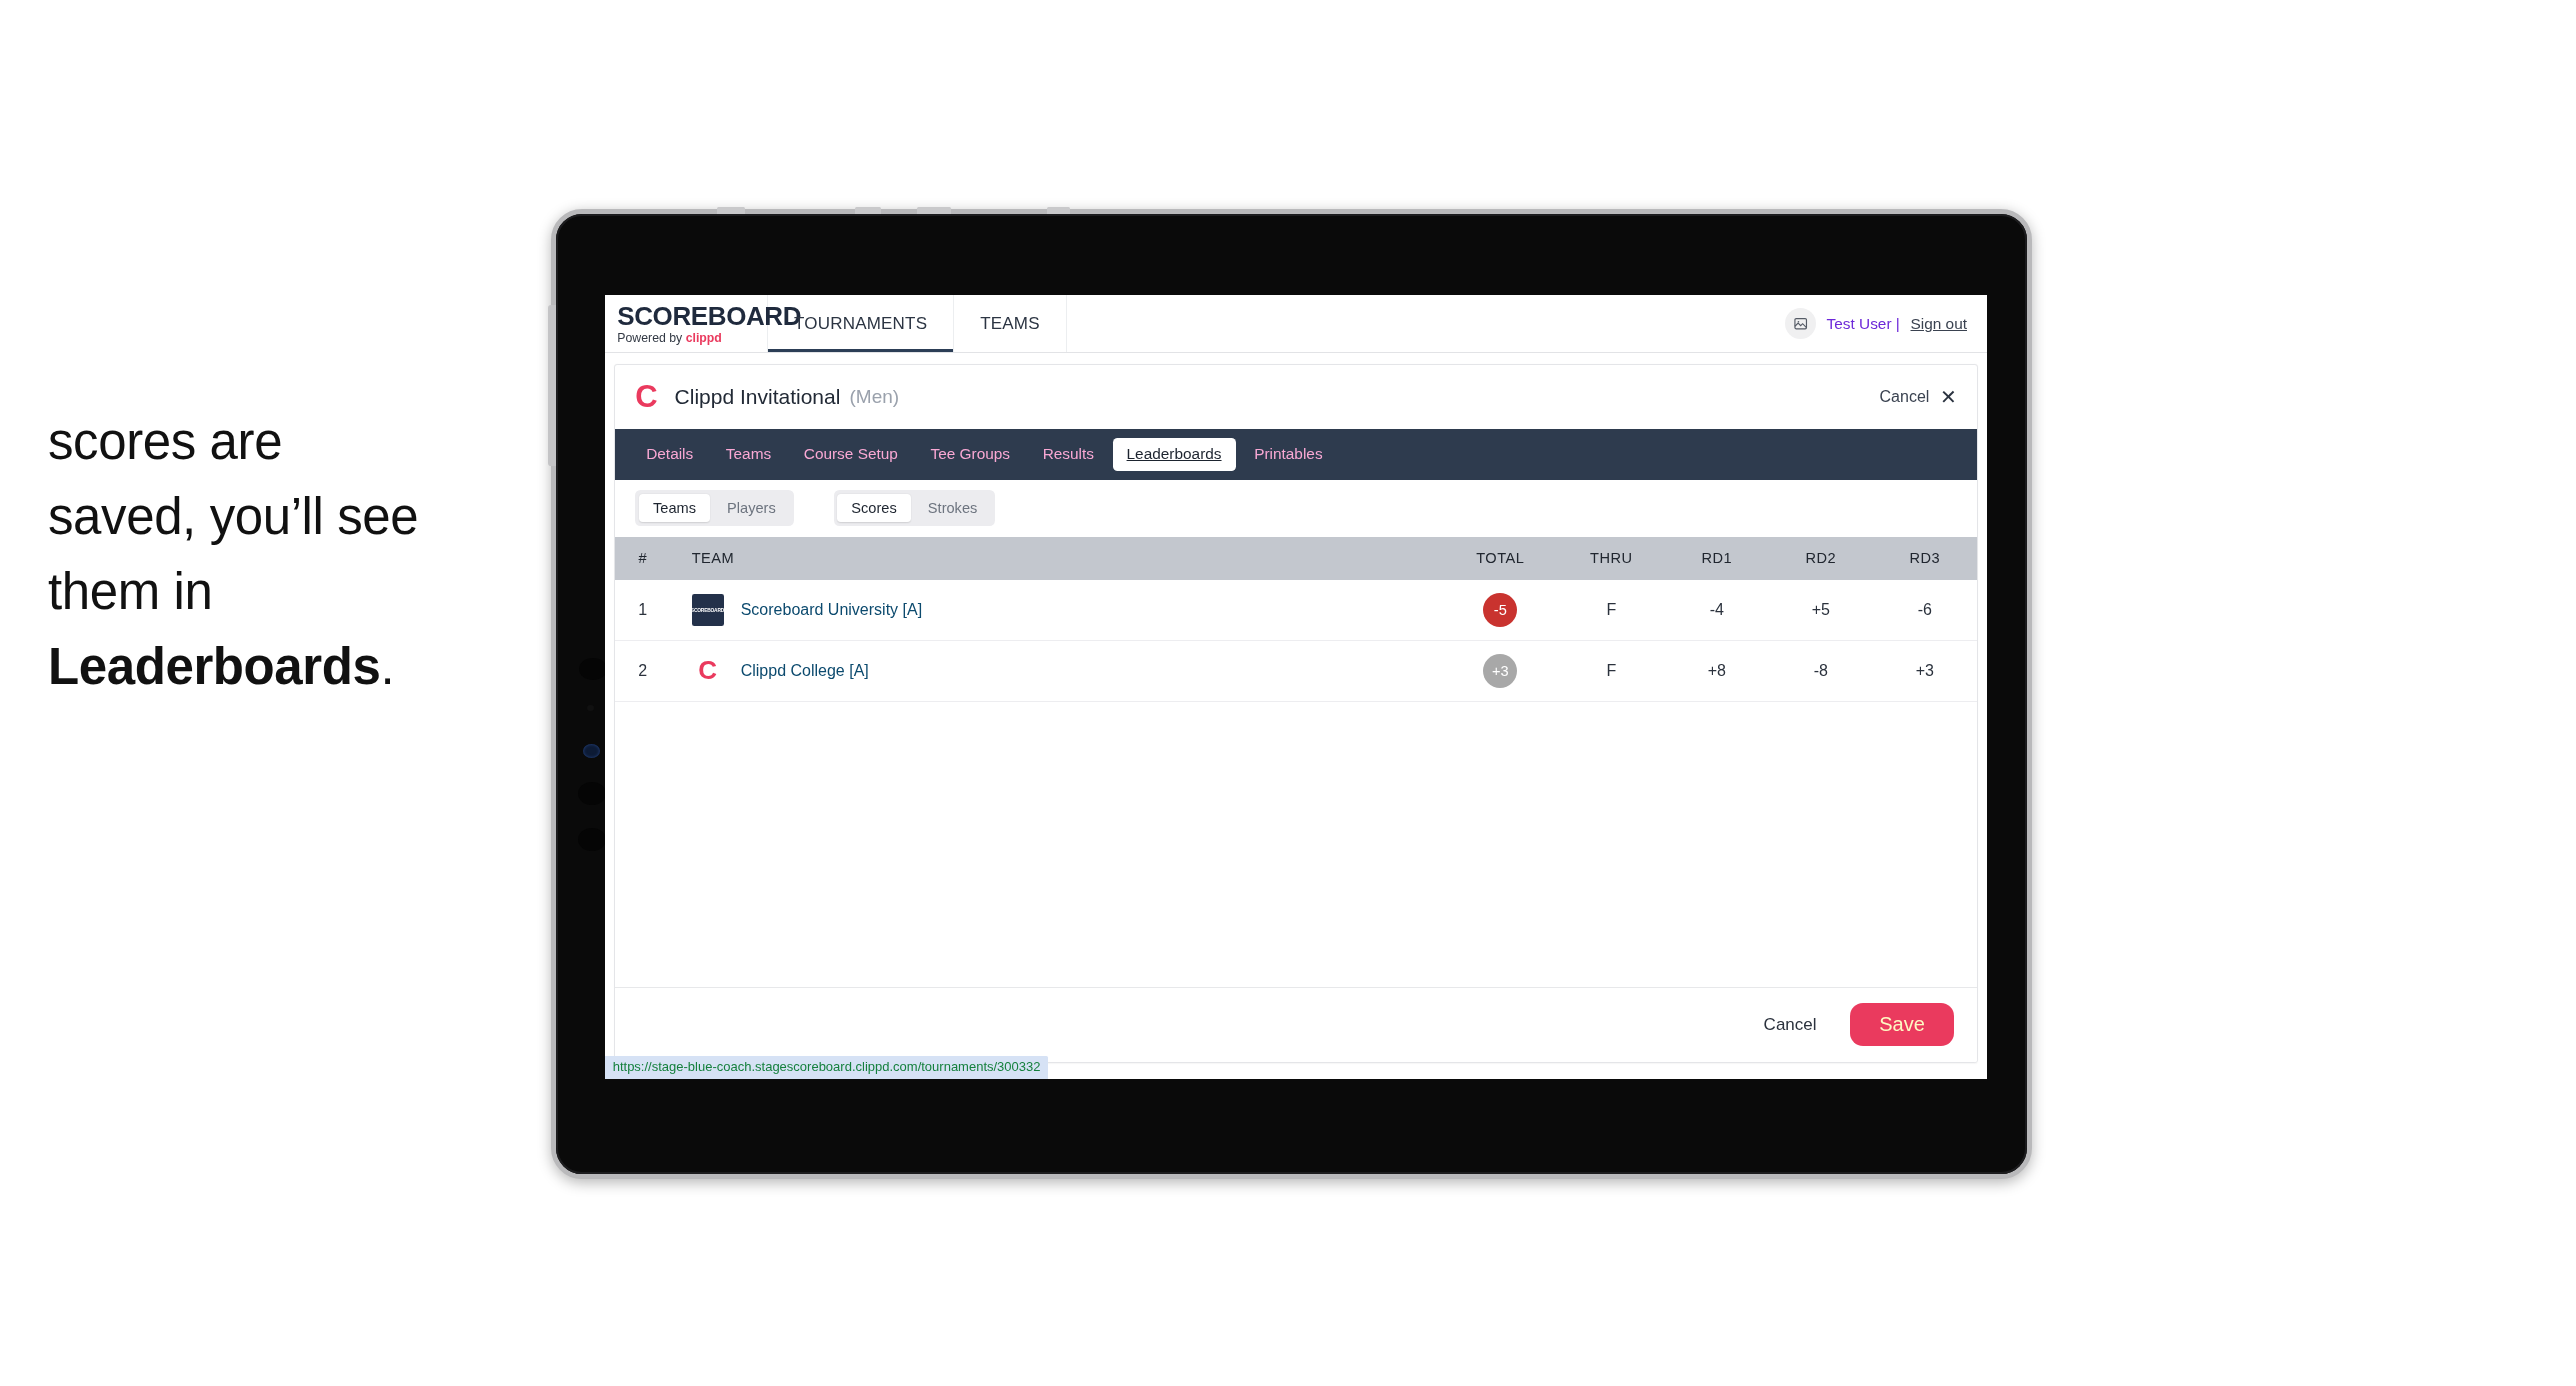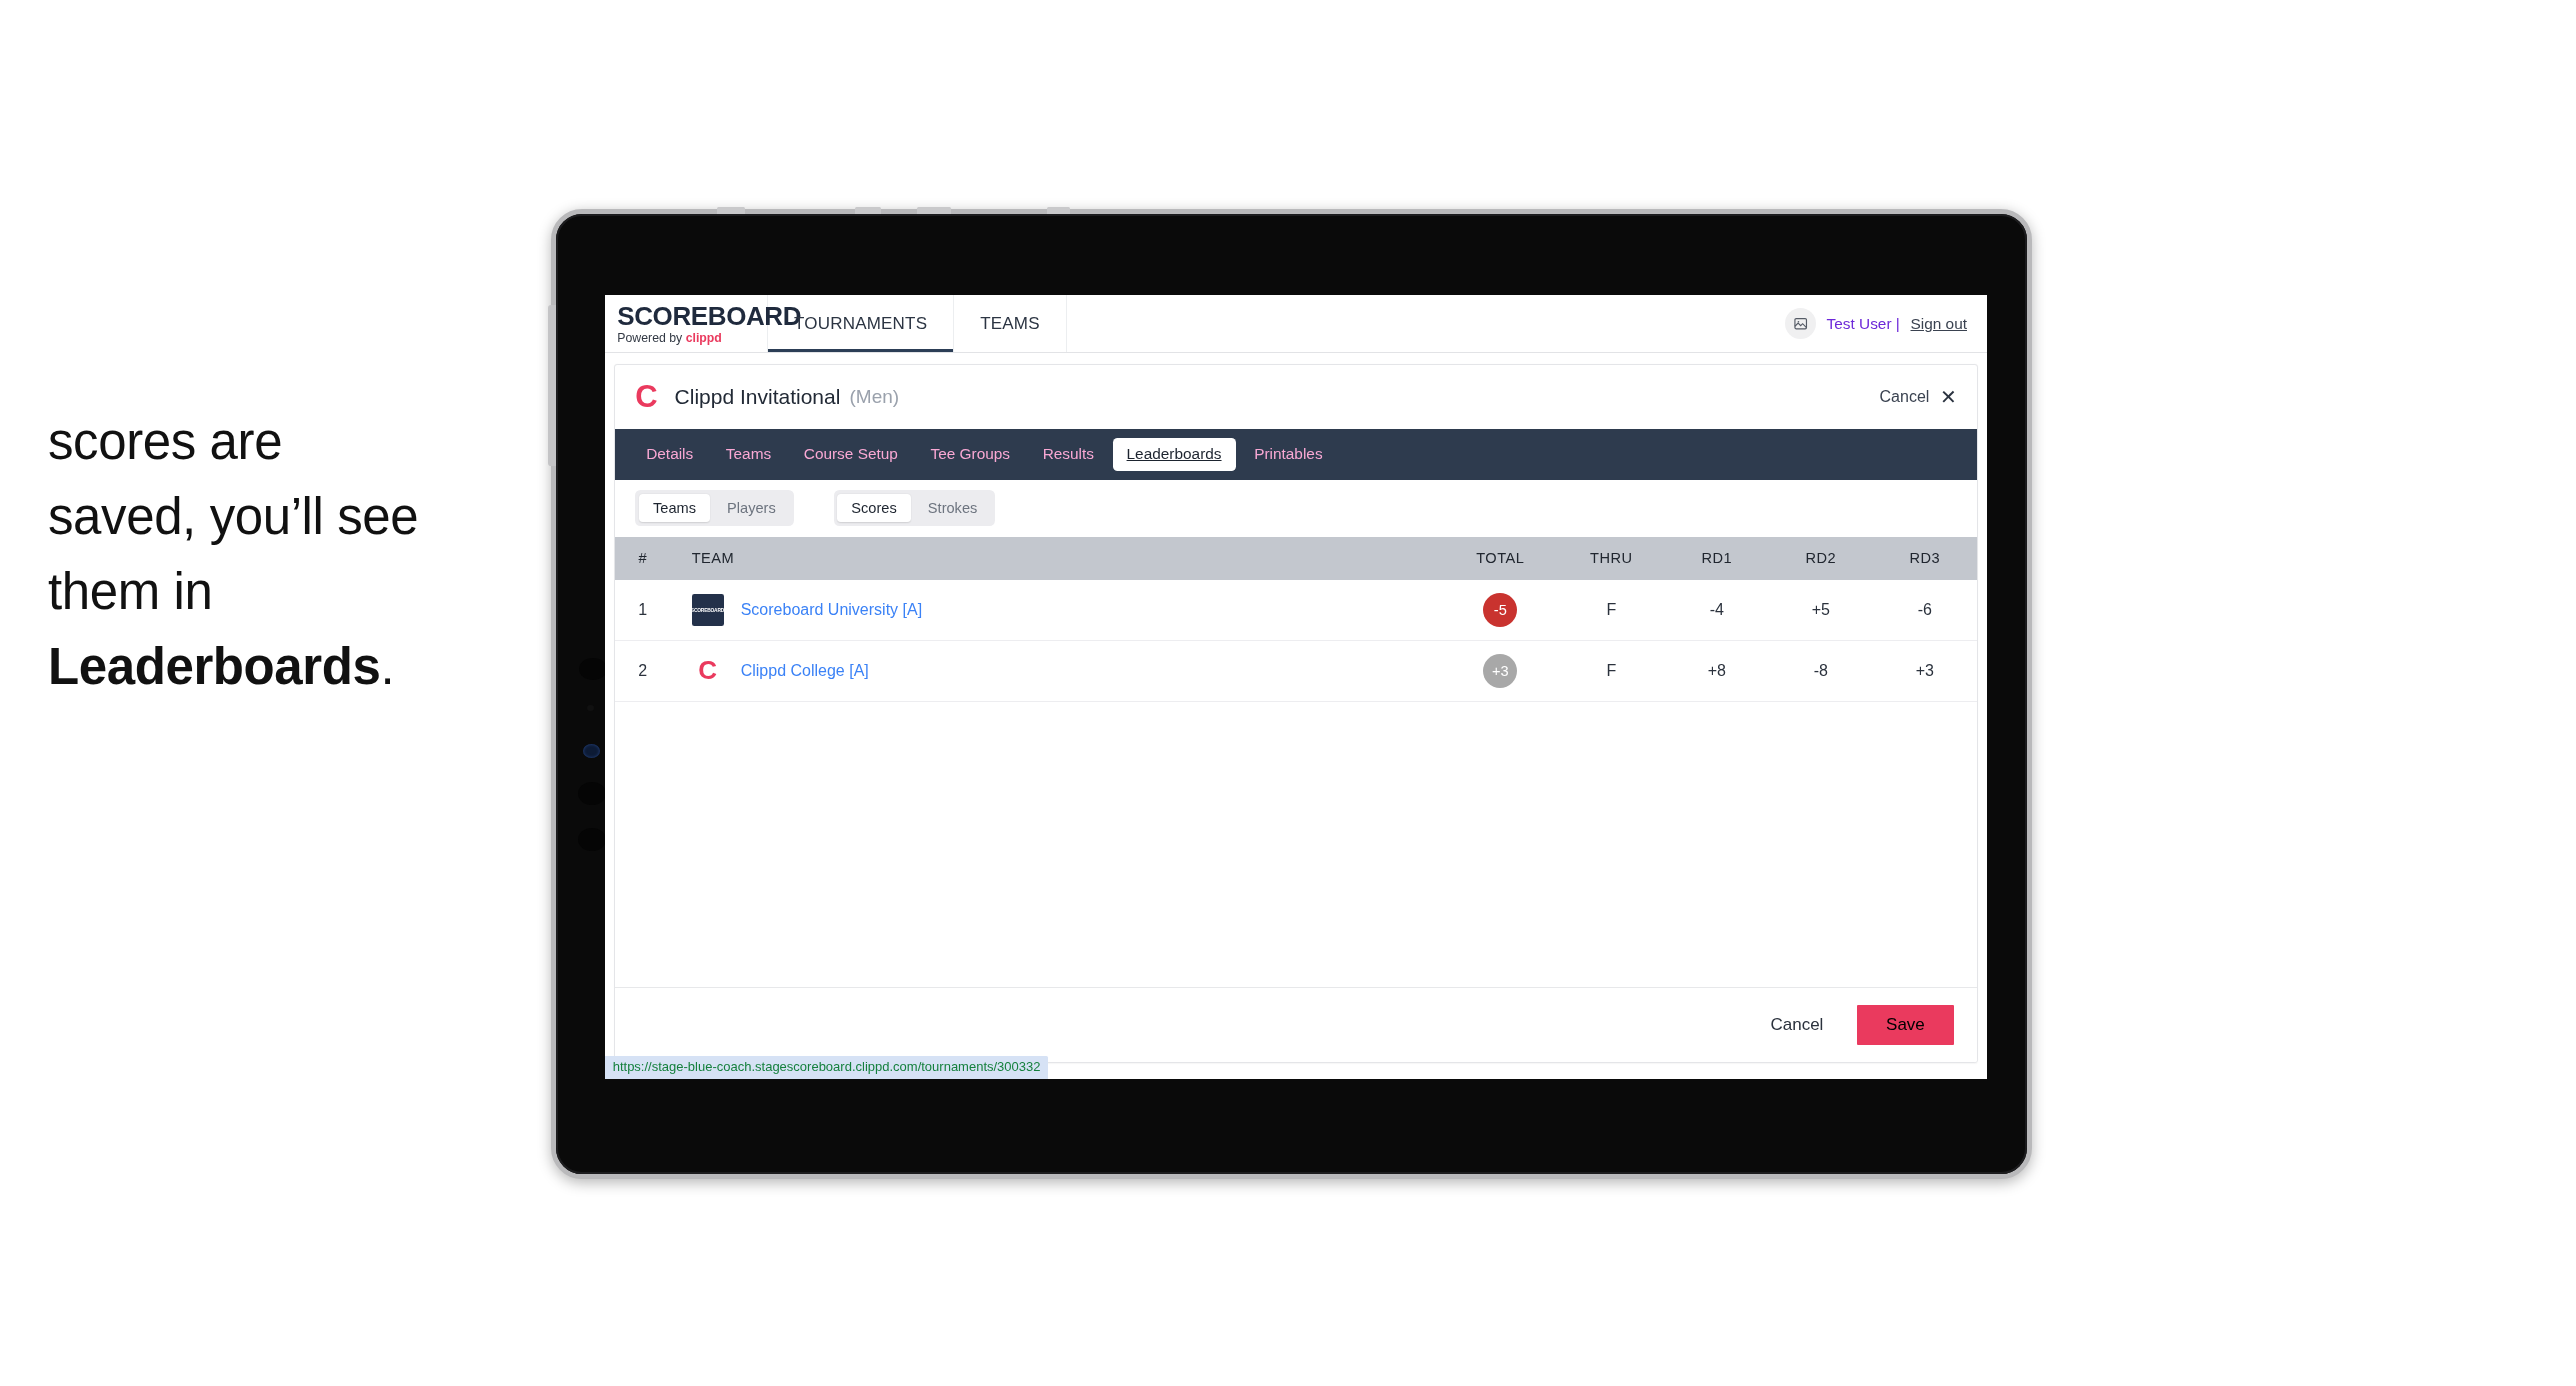--- a/index.html
+++ b/index.html
@@ -295,21 +295,21 @@
     font-size: 5.4px; font-weight: bold; color: #ffffff;
     letter-spacing: -0.2px; transform: scale(0.9);
   }
   .team-logo-cl {
     width: 32px; height: 32px;
     margin-right: 17px;
     display: flex; align-items: center; justify-content: center;
     flex: 0 0 32px;
     font-weight: bold; font-size: 26px; color: #ea3a5e;
   }
-  .team-name { font-size: 16px; color: #3b82f6; }
+  .team-name { font-size: 16px; color: #0c4a6e; }
 
   .badge {
     display: inline-flex;
     align-items: center;
     justify-content: center;
     width: 34px; height: 34px;
     border-radius: 50%;
     color: #ffffff;
     font-size: 14.6px;
   }
@@ -330,24 +330,24 @@
     background: #ffffff;
   }
   .btn-cancel {
     font-size: 17px;
     color: #2b323d;
     cursor: pointer;
     padding: 6.1px 7.7px;
   }
   .btn-save {
     background: #ea3a5e;
-    color: #000000;
-    font-size: 17px;
+    color: #fef9c3;
+    font-size: 20px;
     padding: 10px 29px;
-    border-radius: 1px;
+    border-radius: 13px;
     border: none;
     cursor: pointer;
     font-family: "Liberation Sans", sans-serif;
   }
 
   
   .status-url {
     position: absolute;
     left: 0;
     bottom: 0;

